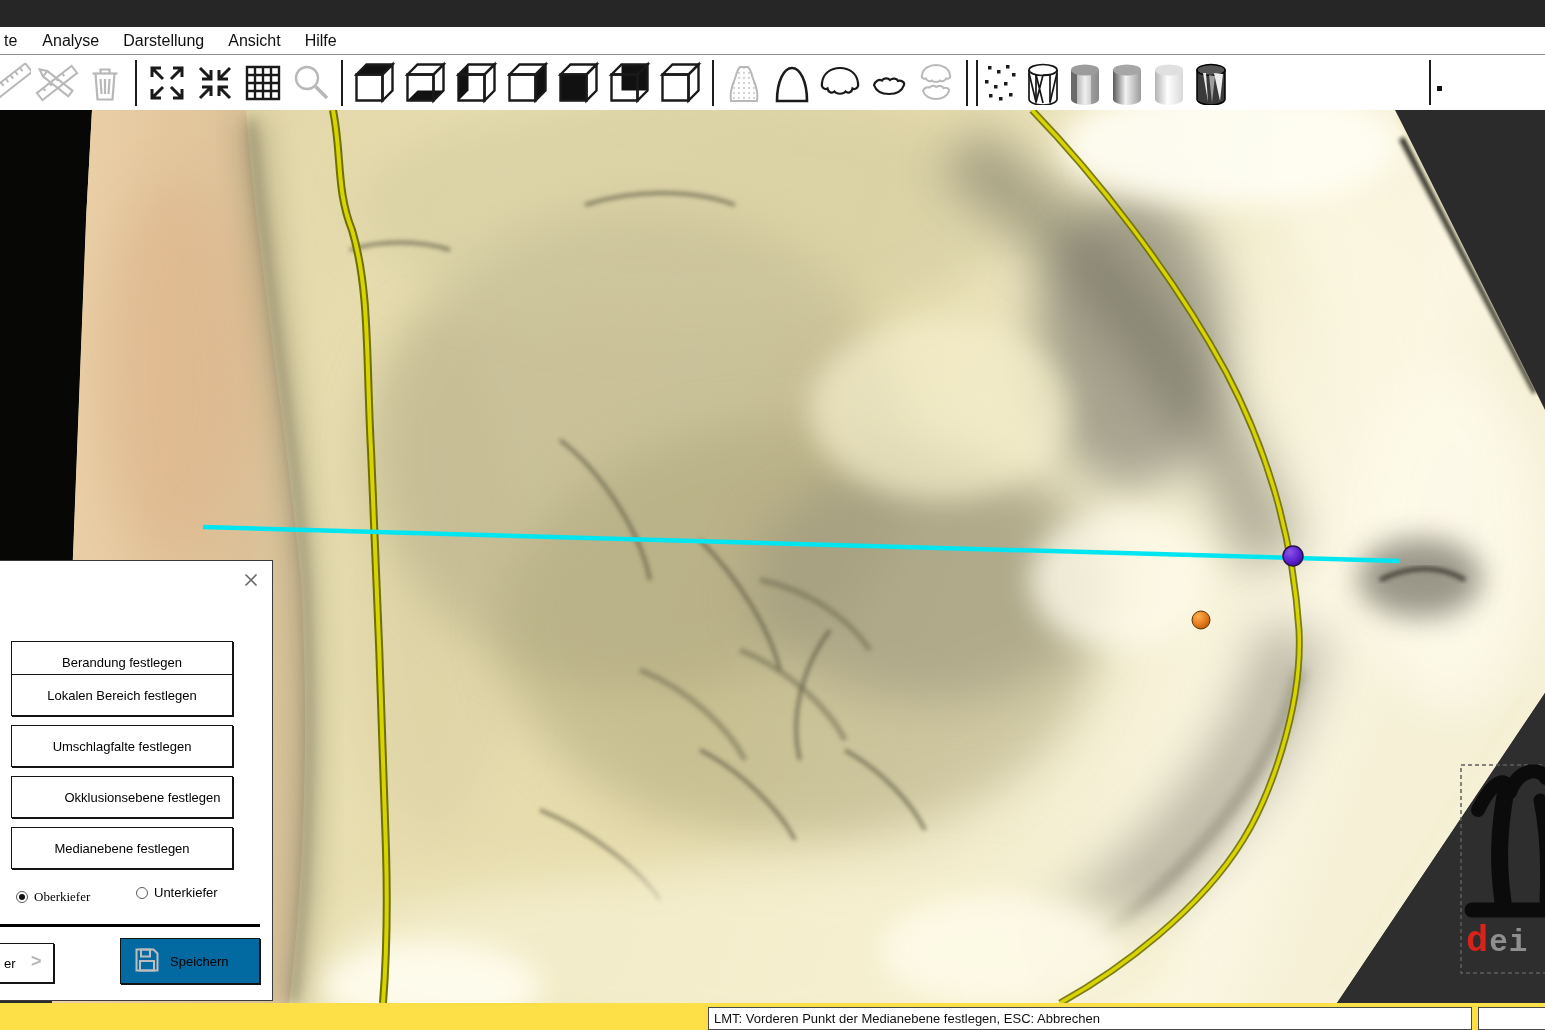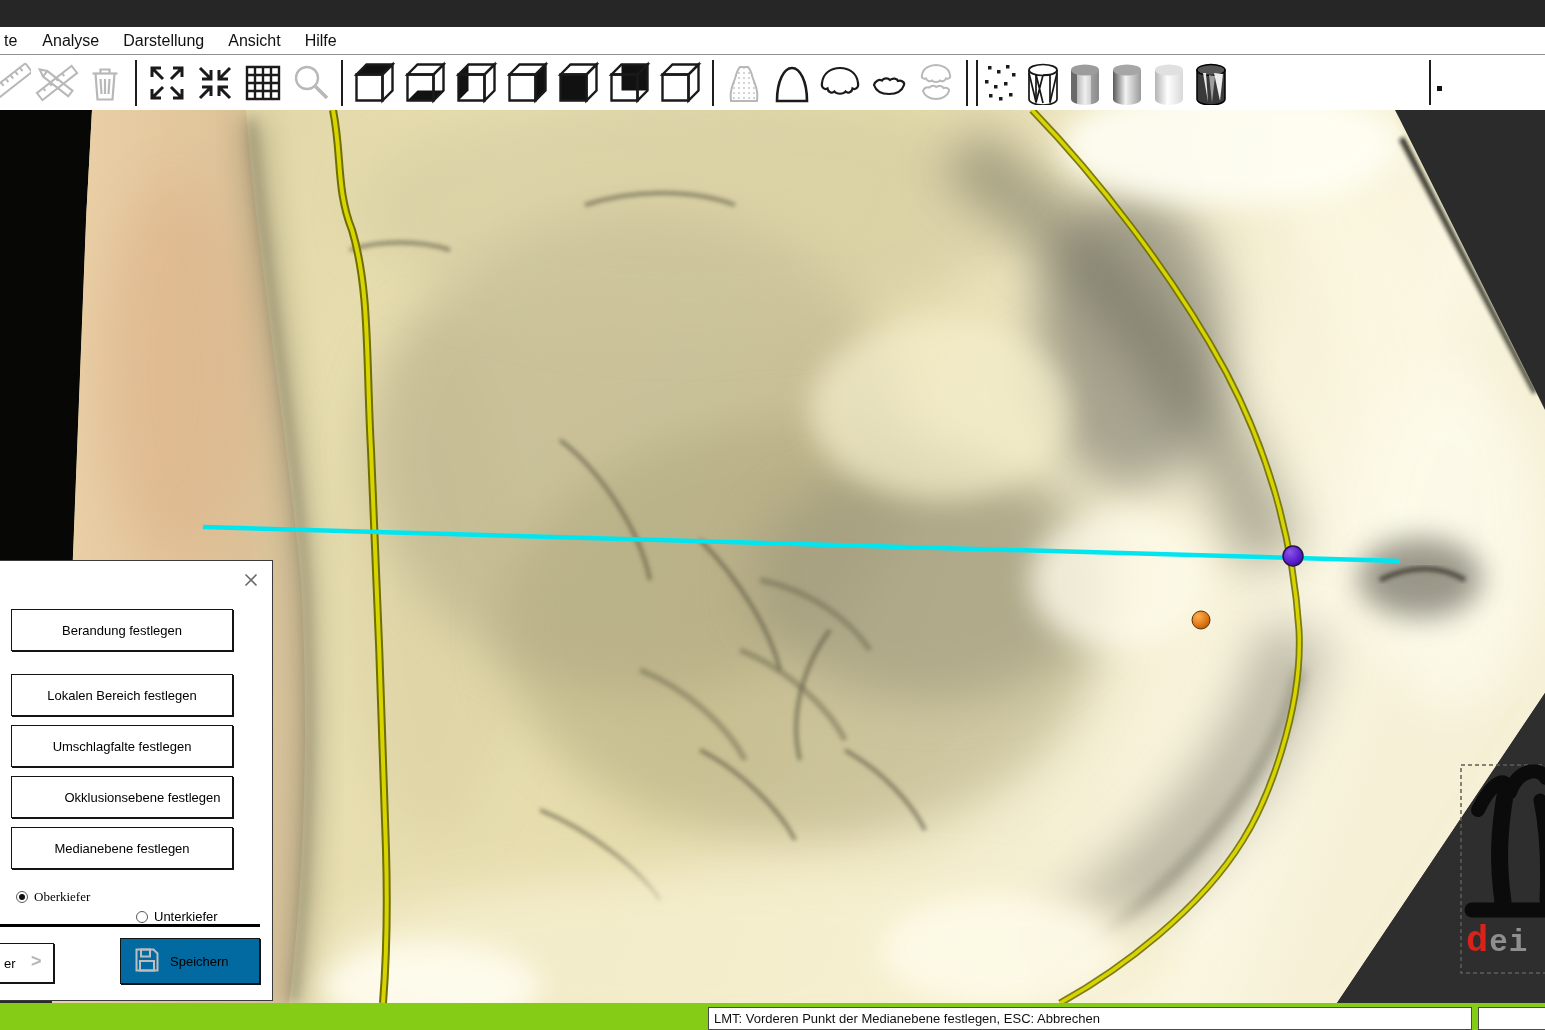--- a/index.html
+++ b/index.html
@@ -63,21 +63,21 @@
   }
   .back-btn .back-label{position:absolute;left:73px;top:12px;font-size:13px;}
   .back-btn .back-arrow{position:absolute;left:100px;top:7px;color:#b5b5b5;font-size:18px;font-weight:bold;}
   .save-btn{
     position:absolute;left:120px;top:377px;width:140px;height:46px;background:#0369a1;
     border:1px solid #141414;box-shadow:1px 1px 0 0 #141414;
     display:flex;align-items:center;gap:9px;padding-left:12px;box-sizing:border-box;
     font-family:"Liberation Sans",sans-serif;font-size:13px;color:#000;
   }
   
-  .statusbar{position:absolute;left:0;top:1003px;width:1545px;height:27px;background:#84cc16;}
+  .statusbar{position:absolute;left:0;top:1003px;width:1545px;height:27px;background:#fde047;}
   .status-box{
     position:absolute;top:4px;height:23px;background:#fff;border:1px solid #4a4a4a;
     box-sizing:border-box;font-size:13px;color:#111;white-space:nowrap;overflow:hidden;
     padding:3px 5px 0 5px;
   }
   .status-box.msg{left:708px;width:764px;}
   .status-box.aux{left:1478px;width:70px;}
 </style>
 </head>
 <body>
@@ -484,32 +484,32 @@
   </div>
 </div>
 
 <div class="panel">
   <div class="panel-close">
     <svg width="16" height="16" viewBox="0 0 16 16">
         <path d="M2.5 2.5 L13.5 13.5 M13.5 2.5 L2.5 13.5" stroke="#6a6a6a" stroke-width="1.6" fill="none"></path>
       </svg>
   </div>
   <div id="panel-buttons">
-      <button class="pbtn" style="top: 48px;">Berandung festlegen</button>
+      <button class="pbtn" style="top: 80px;">Berandung festlegen</button>
       <button class="pbtn" style="top: 113px;">Lokalen Bereich festlegen</button>
       <button class="pbtn" style="top: 164px;">Umschlagfalte festlegen</button>
       <button class="pbtn" style="top: 215px; padding-left: 47px;">Okklusionsebene festlegen</button>
       <button class="pbtn" style="top: 266px;">Medianebene festlegen</button>
     </div>
   <div id="panel-radios">
       <div class="radio-group" style="left: 16px; top: 328px; font-family: Liberation Serif, serif;">
         <span class="radio sel"></span>
         <span>Oberkiefer</span>
       </div>
-      <div class="radio-group" style="left: 136px; top: 348px; align-items: center;">
+      <div class="radio-group" style="left: 136px; top: 324px; align-items: center;">
         <span class="radio"></span>
         <span>Unterkiefer</span>
       </div>
     </div>
   <div class="panel-divider"></div>
   <button class="back-btn">
     <span class="back-label">er</span>
     <span class="back-arrow">&gt;</span>
   </button>
   <button class="save-btn">

